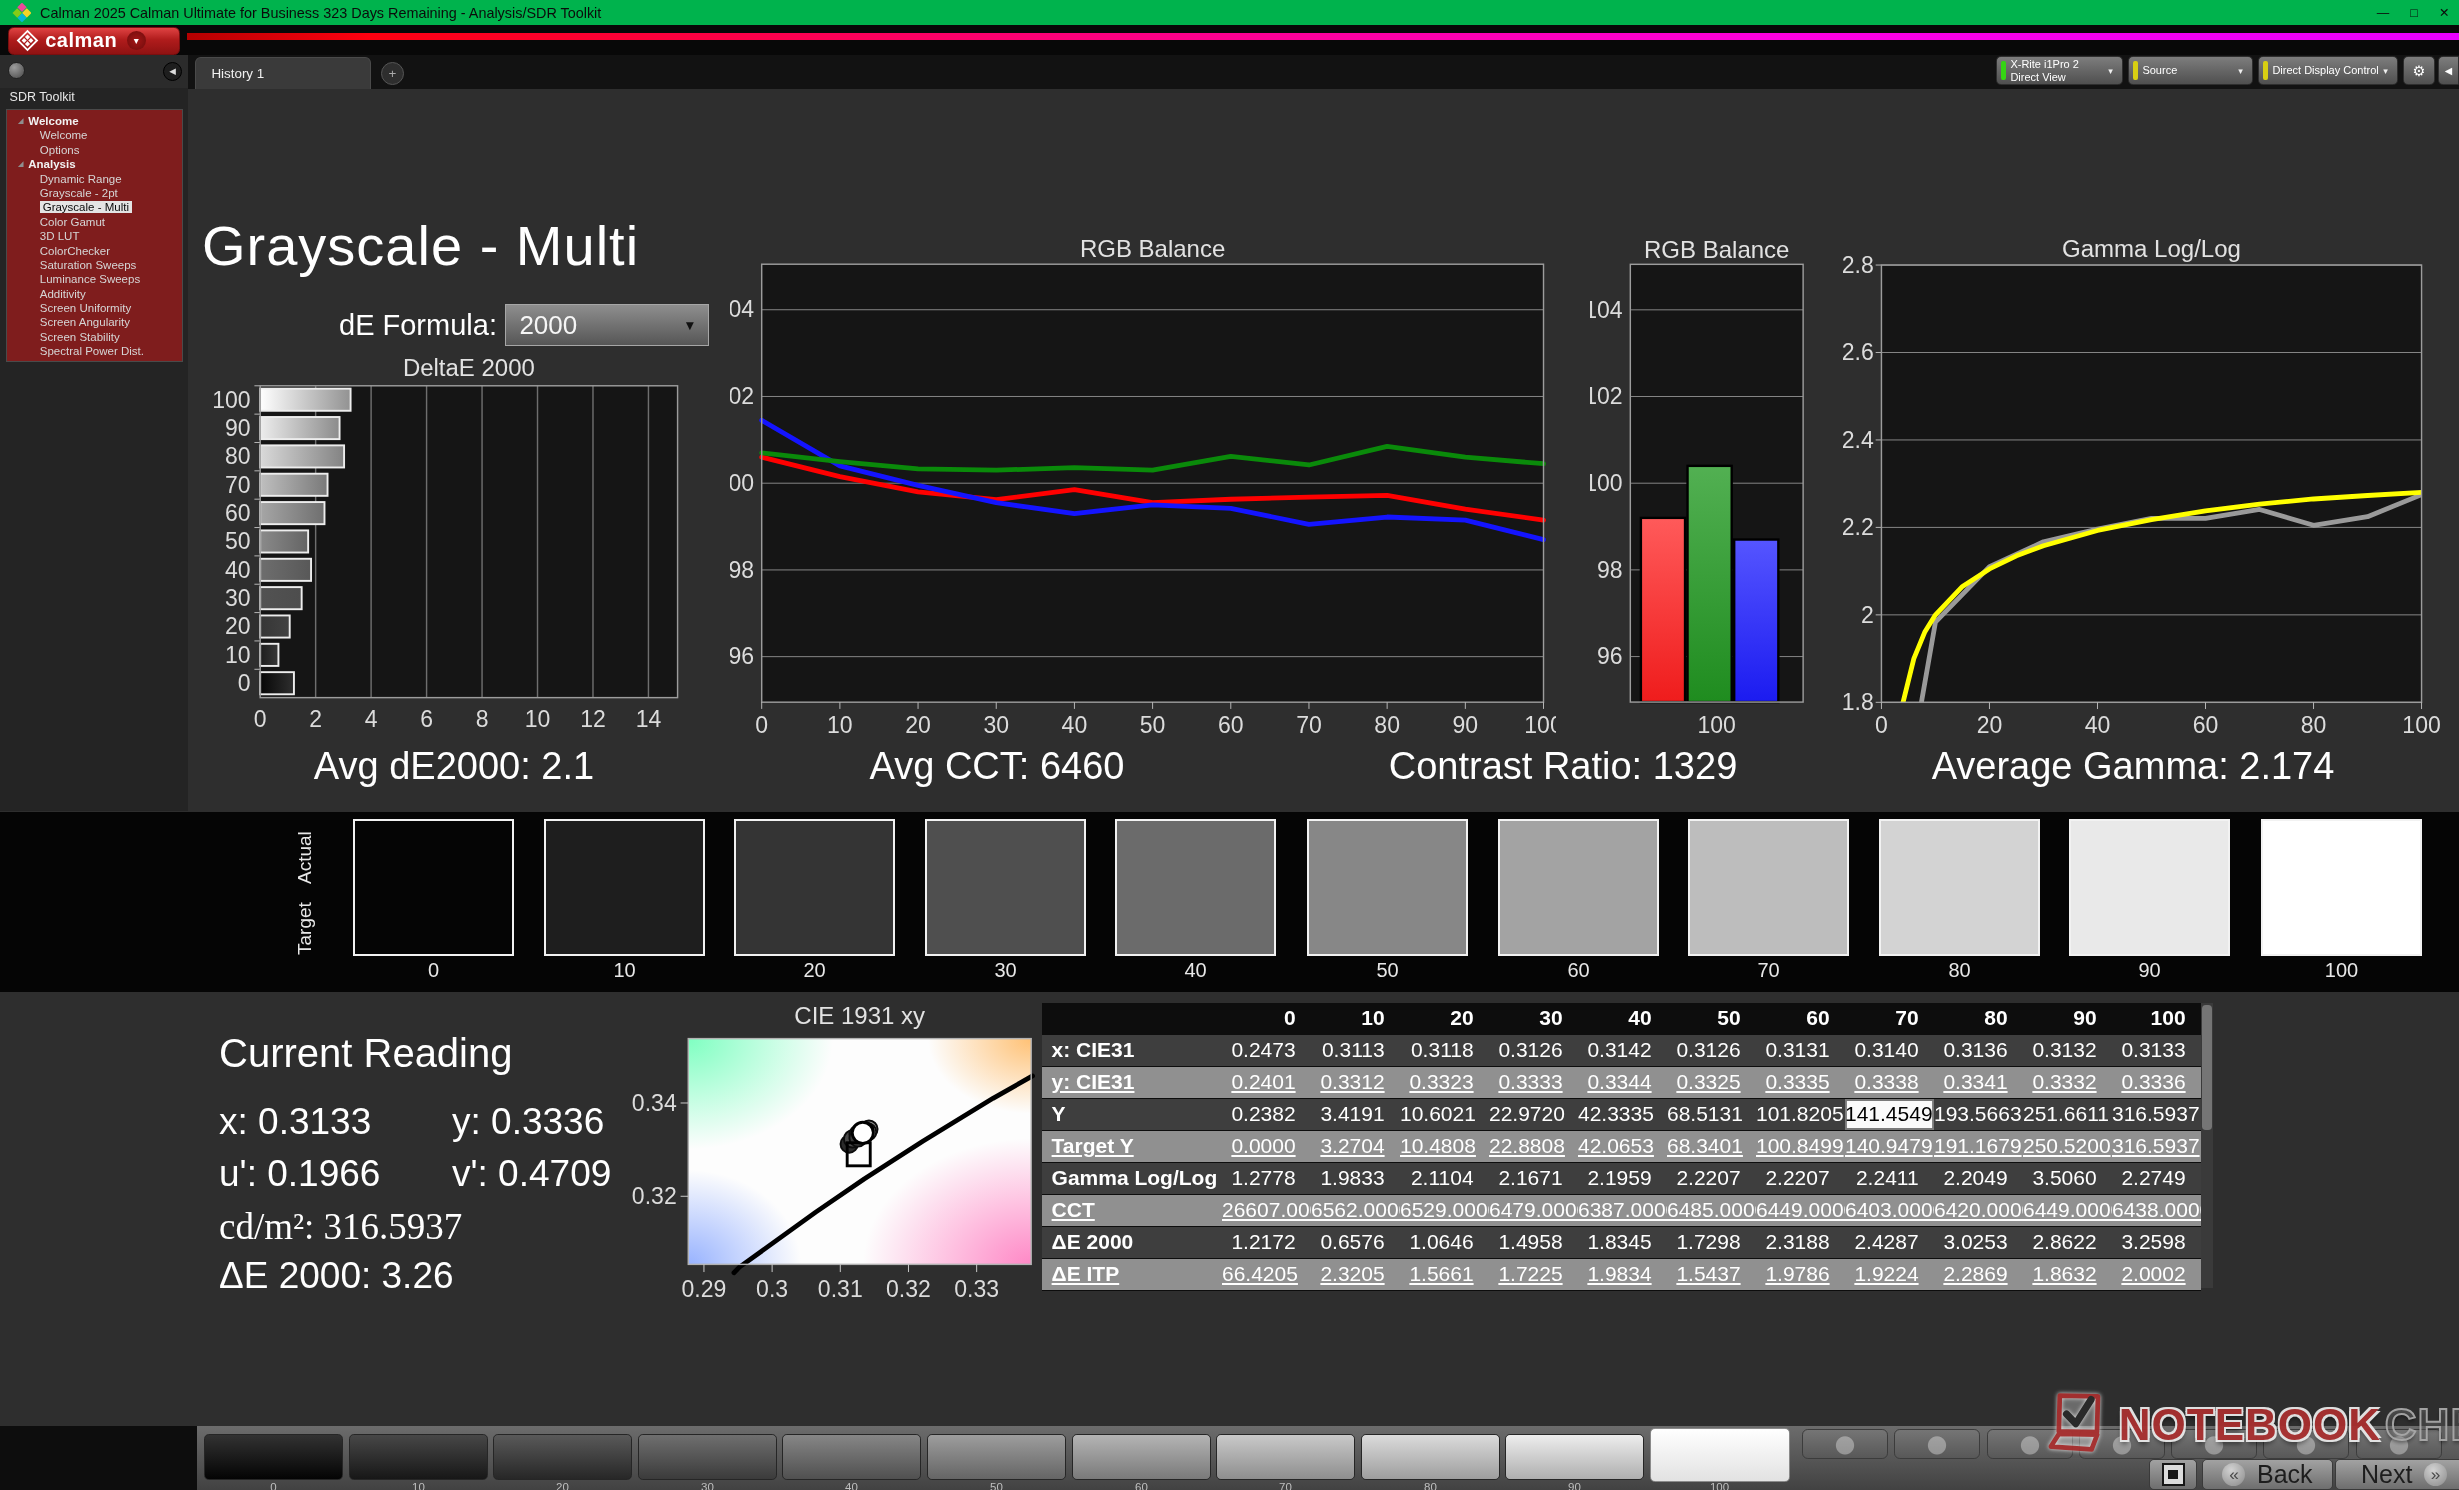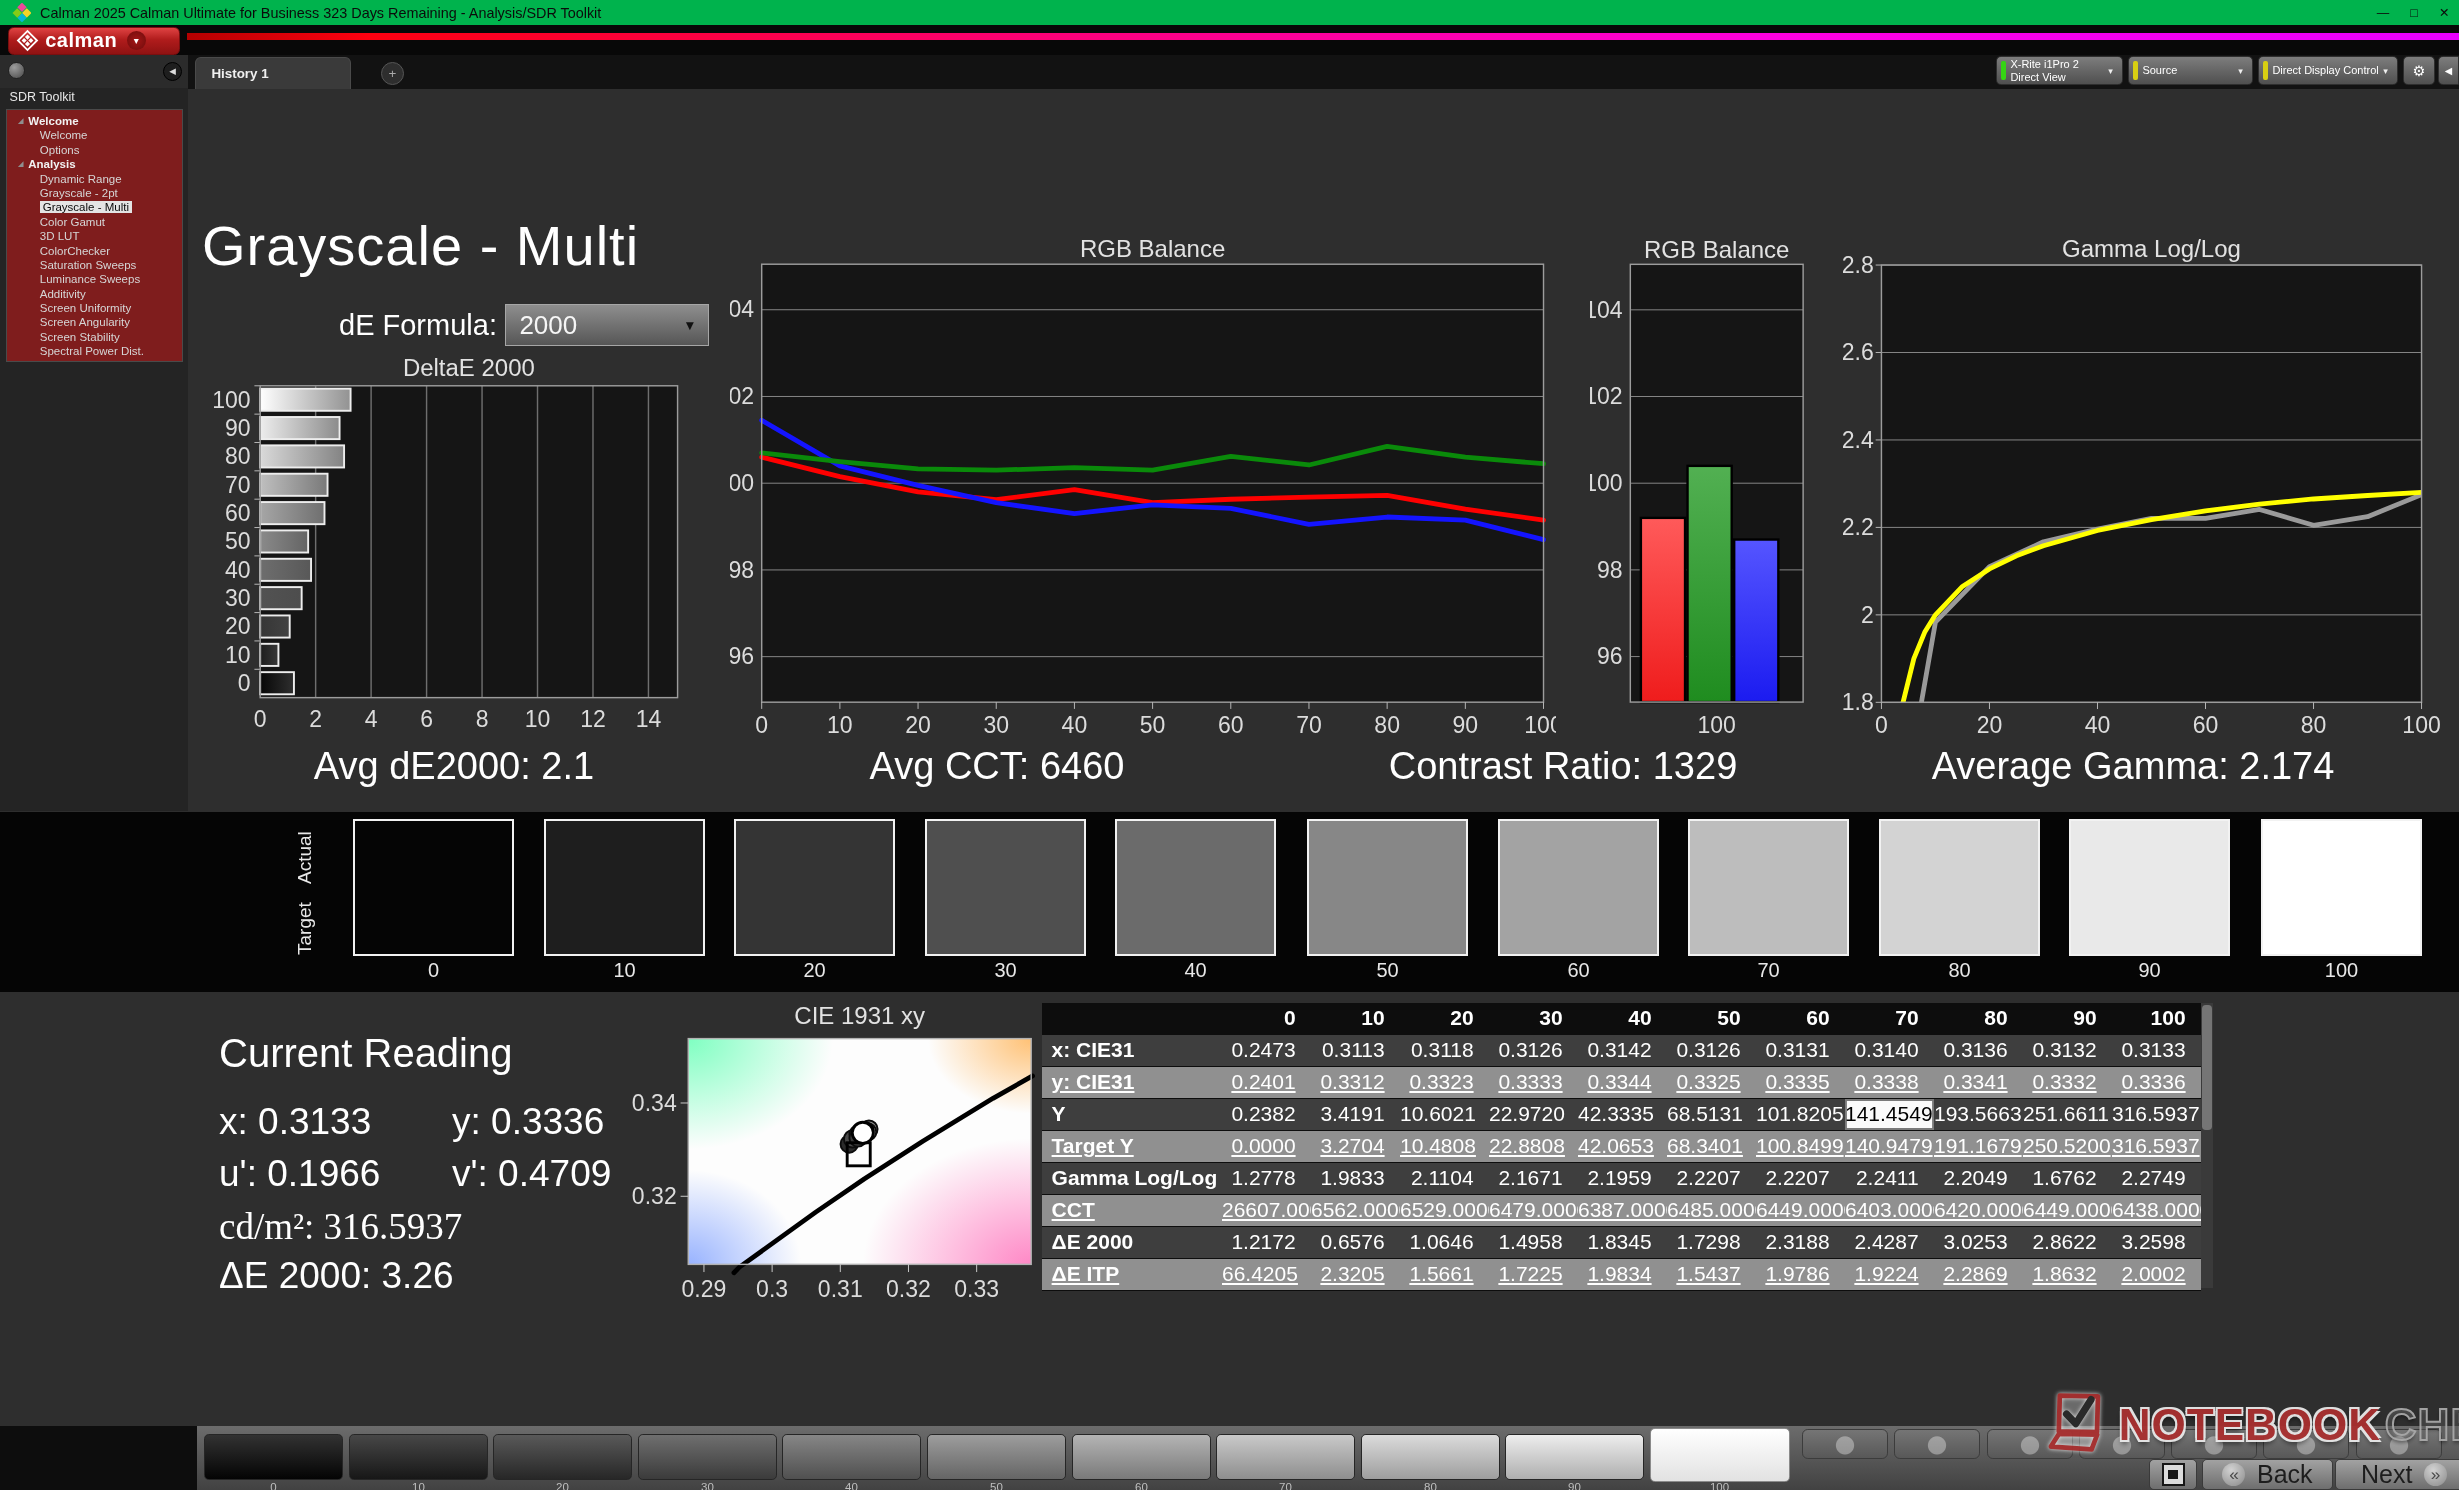--- a/index.html
+++ b/index.html
@@ -23,22 +23,22 @@
      display:flex;align-items:center;justify-content:center;font-size:8.6px;color:#fff;}
   .grad-line{position:absolute;left:187px;top:7.7px;right:0;height:7.7px;
      background:linear-gradient(90deg,#b40000,#ff0010 8%,#ff0078 38%,#ff00e0 70%,#e800ff 100%);}
   
   .tabbar{position:absolute;left:0;top:55px;width:2459px;height:34px;background:#121212;}
   .sb-head{position:absolute;left:0;top:0;width:188px;height:34px;background:#2b2b2b;}
   .dot-btn{position:absolute;left:7.7px;top:6.7px;width:15.4px;height:15.4px;border-radius:50%;
      background:radial-gradient(circle at 35% 30%,#9d9d9d,#474747);border:1px solid #222;}
   .col-btn{position:absolute;left:163px;top:6.7px;width:17.3px;height:17.3px;border-radius:50%;background:#1e1e1e;
      color:#ddd;font-size:8.6px;display:flex;align-items:center;justify-content:center;border:1px solid #000;}
-  .tab{position:absolute;left:195px;top:1.9px;width:156px;height:32px;background:#3a3a3a;border:1px solid #4a4a4a;border-bottom:none;
-     border-radius:5.8px 5.8px 0 0;display:flex;align-items:center;padding-left:15.4px;box-sizing:border-box;font-size:13.4px;color:#f0f0f0;font-weight:bold;}
+  .tab{position:absolute;left:195px;top:1.9px;width:176px;height:32px;background:#3a3a3a;border:1px solid #4a4a4a;border-bottom:none;
+     border-radius:5.8px 5.8px 0 0;display:flex;align-items:center;padding-left:15.4px;box-sizing:border-box;font-size:13.4px;color:#f0f0f0;}
   .plus-btn{position:absolute;left:381px;top:6.7px;width:21px;height:21px;border-radius:50%;background:#2e2e2e;border:1px solid #555;
      color:#aaa;font-size:13.4px;display:flex;align-items:center;justify-content:center;}
   .meter-btn{position:absolute;top:1px;height:29px;border-radius:4.8px;background:linear-gradient(#7d7d7d,#4f4f4f);
      border:1px solid #2e2e2e;box-sizing:border-box;color:#fff;display:flex;align-items:center;}
   .meter-strip{position:absolute;left:3.8px;top:3.8px;bottom:3.8px;width:4.8px;border-radius:1.9px;}
   .meter-text{margin-left:13.4px;font-size:11px;line-height:12.5px;}
   .meter-caret{position:absolute;right:7.7px;top:50%;transform:translateY(-50%);font-size:7.7px;color:#f0f0f0;}
   .sq-btn{position:absolute;top:1px;height:29px;border-radius:4.8px;background:linear-gradient(#7d7d7d,#4f4f4f);
      border:1px solid #2e2e2e;box-sizing:border-box;color:#fff;display:flex;align-items:center;justify-content:center;font-size:14.4px;}
   
@@ -605,21 +605,21 @@
       <div class="tl rd">Gamma Log/Log</div>
       <div class="tc rd">1.2778</div>
       <div class="tc rd">1.9833</div>
       <div class="tc rd">2.1104</div>
       <div class="tc rd">2.1671</div>
       <div class="tc rd">2.1959</div>
       <div class="tc rd">2.2207</div>
       <div class="tc rd">2.2207</div>
       <div class="tc rd">2.2411</div>
       <div class="tc rd">2.2049</div>
-      <div class="tc rd">1.6762</div>
+      <div class="tc rd">3.5060</div>
       <div class="tc rd">2.2749</div>
       <div class="tl rl">CCT</div>
       <div class="tc rl">26607.0000</div>
       <div class="tc rl">6562.0000</div>
       <div class="tc rl">6529.0000</div>
       <div class="tc rl">6479.0000</div>
       <div class="tc rl">6387.0000</div>
       <div class="tc rl">6485.0000</div>
       <div class="tc rl">6449.0000</div>
       <div class="tc rl">6403.0000</div>

